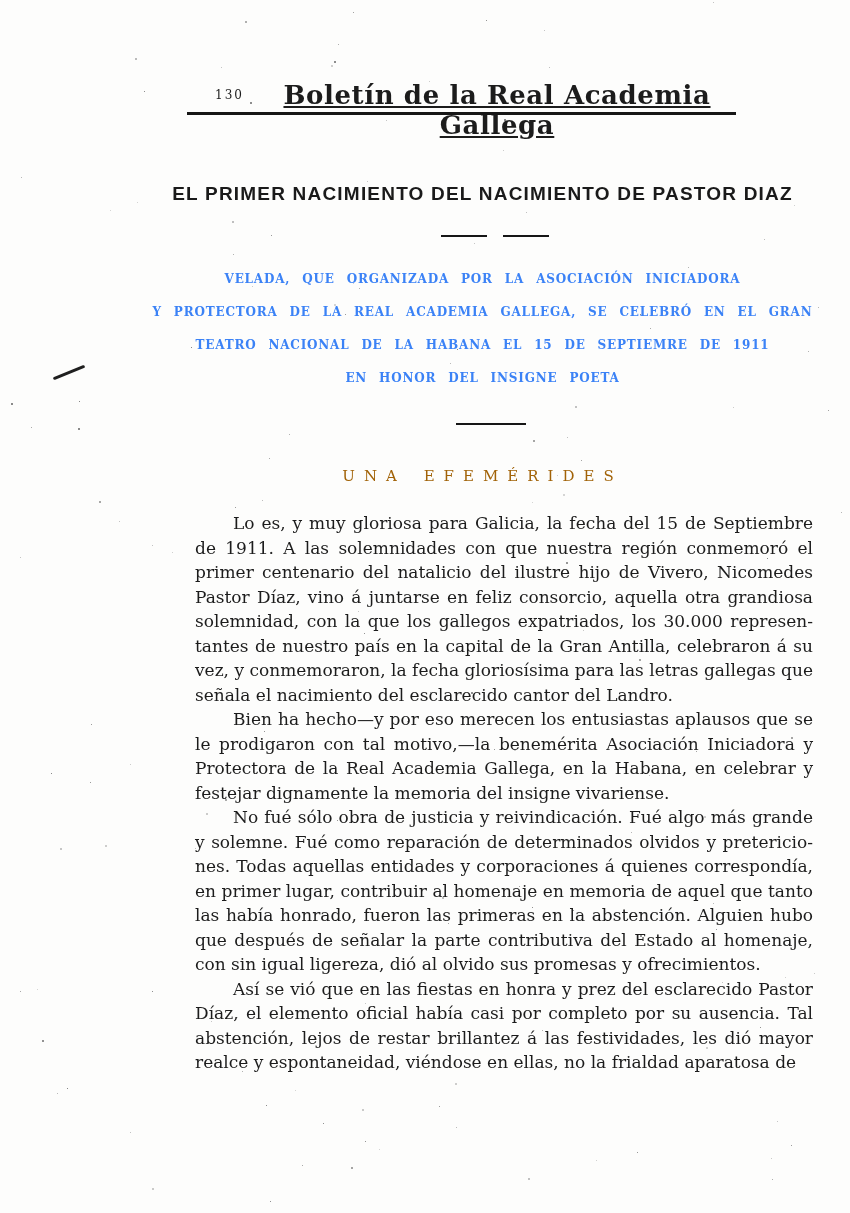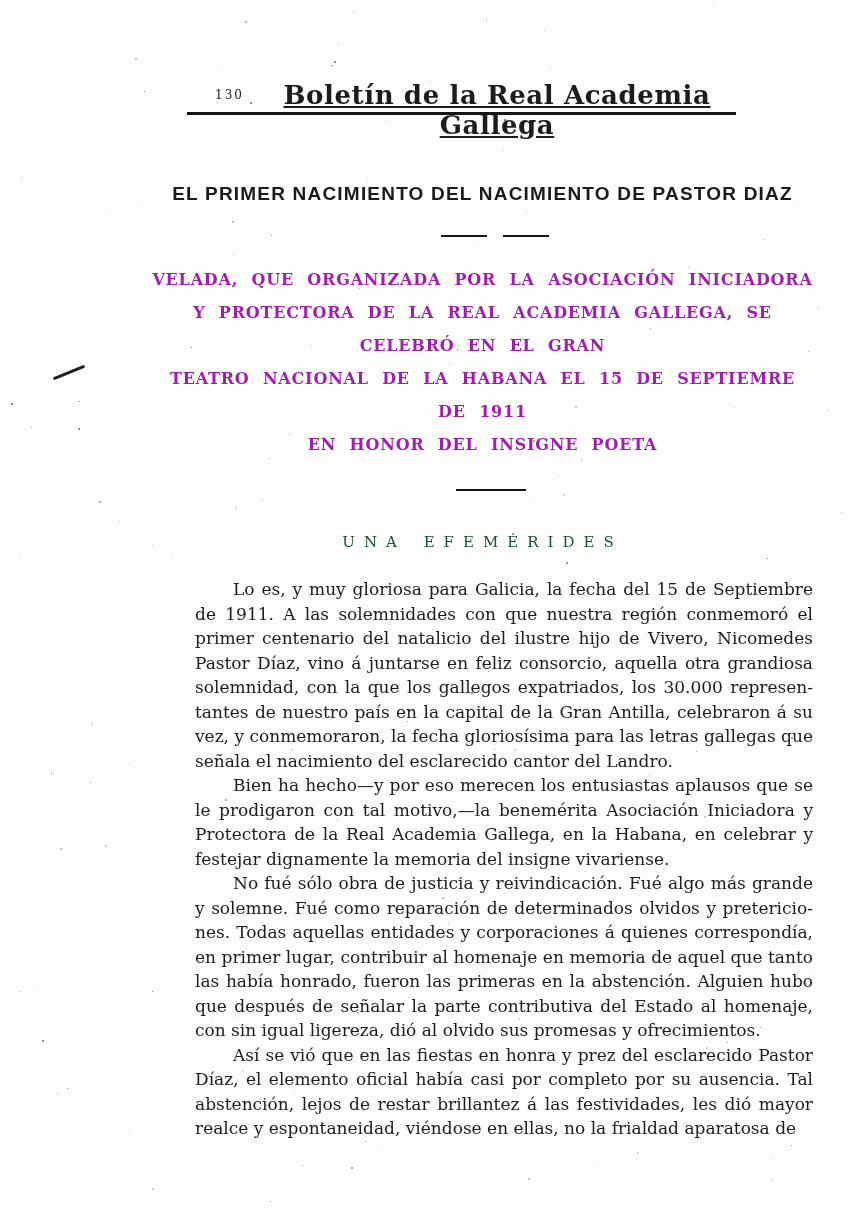--- a/index.html
+++ b/index.html
@@ -23,27 +23,27 @@
     margin:0; font-family:"Liberation Sans", sans-serif;
     font-size:19px; font-weight:600; letter-spacing:1.2px; white-space:nowrap;
     color:#1a1a1a;
   }
   .title-divider { margin-top:30px; height:2px; transform:translateX(12px); }
   .title-divider .dash {
     display:inline-block; vertical-align:top; width:46px; height:2px;
     background:#161616; margin:0 8px;
   }
   .subtitle {
-    margin-top:26px; font-size:16px; font-weight:bold; line-height:33px;
-    letter-spacing:0.8px; word-spacing:7px; color:#a21caf;
+    margin-top:26px; font-size:12px; font-weight:bold; line-height:33px;
+    letter-spacing:0.8px; word-spacing:7px; color:#3b82f6;
   }
   .subtitle-divider { margin:28px auto 0; width:70px; height:2px; background:#161616; transform:translateX(8px); }
   .section-heading {
     margin:42px 0 0 0; font-size:15px; font-weight:500;
-    letter-spacing:9px; word-spacing:4px; color:#14532d;
+    letter-spacing:9px; word-spacing:4px; color:#a16207;
   }
   
   .body { margin:26px 0 0 45px; width:618px; text-align:left; font-size:17px; line-height:24.5px; }
   .paragraph { margin:0; }
   .text-line { text-align:justify; text-align-last:justify; }
   .text-line.first { text-indent:38px; }
   .text-line.last { text-align-last:left; }
   
   .pen-mark {
     position:absolute; left:52px; top:371px; width:34px; height:3px;

